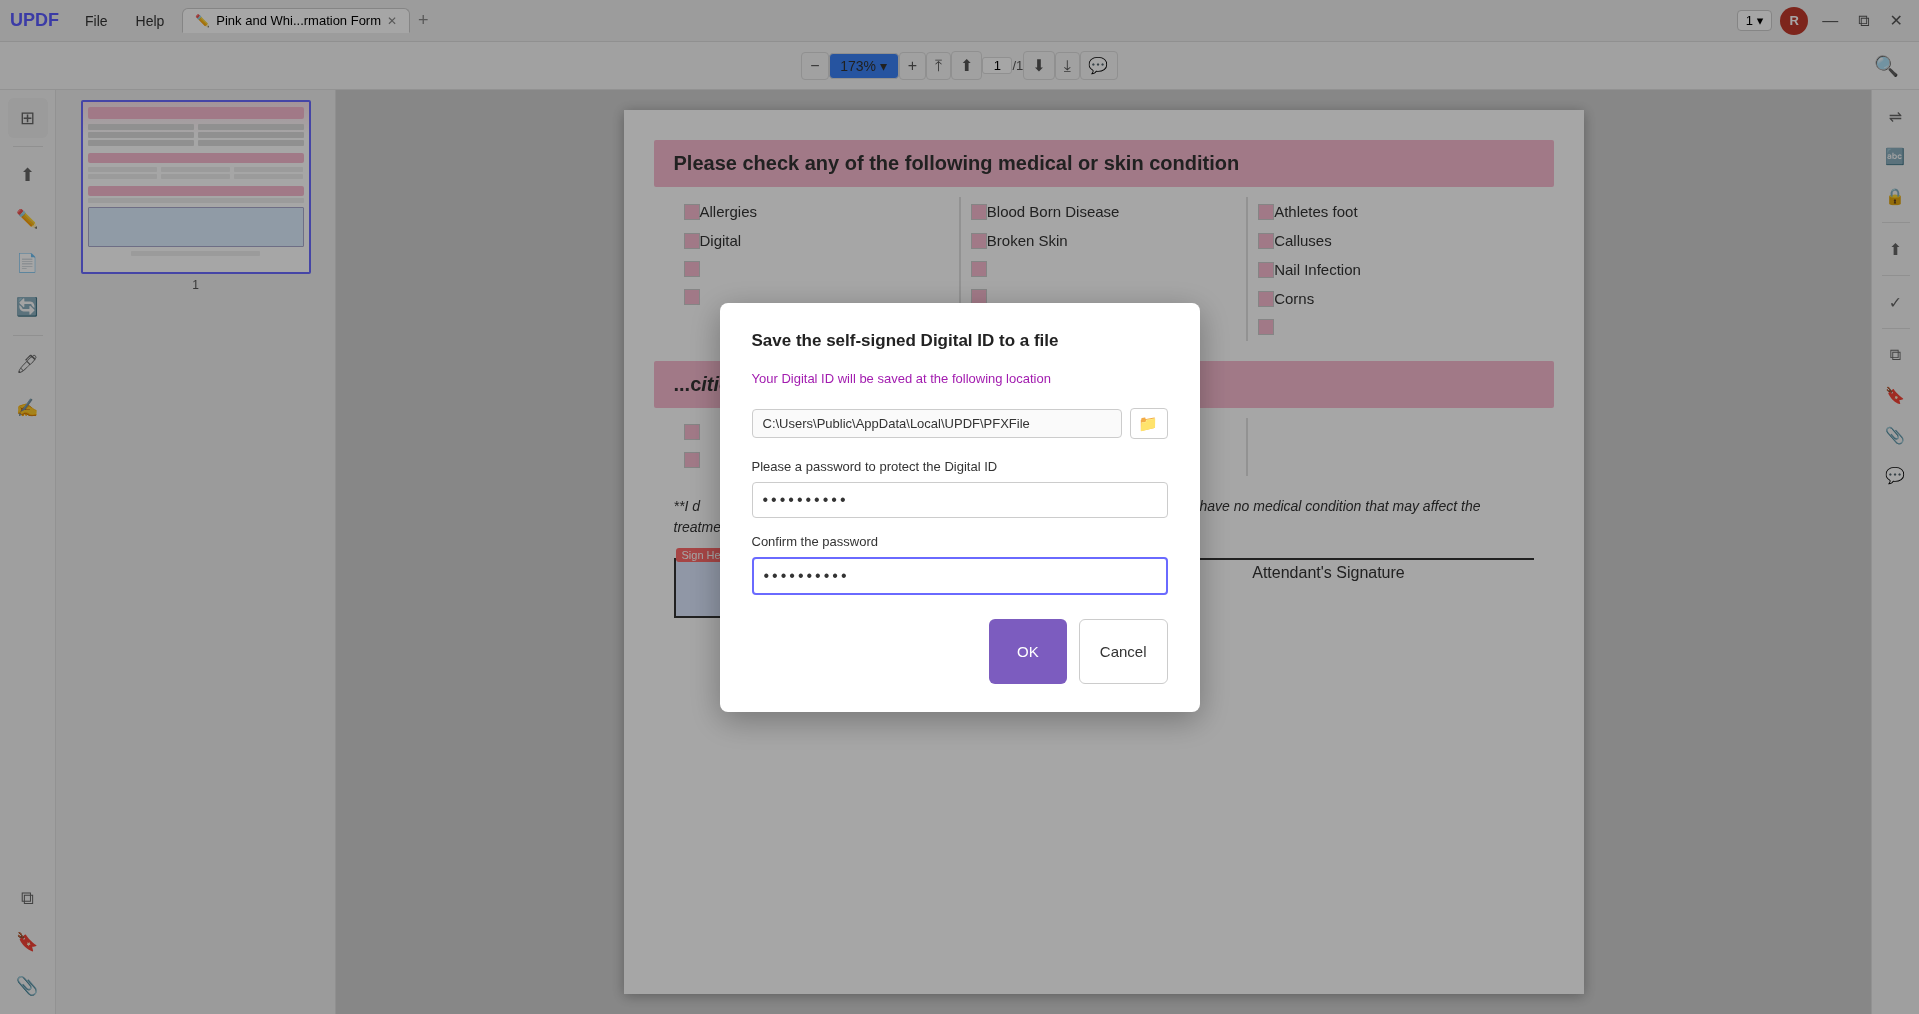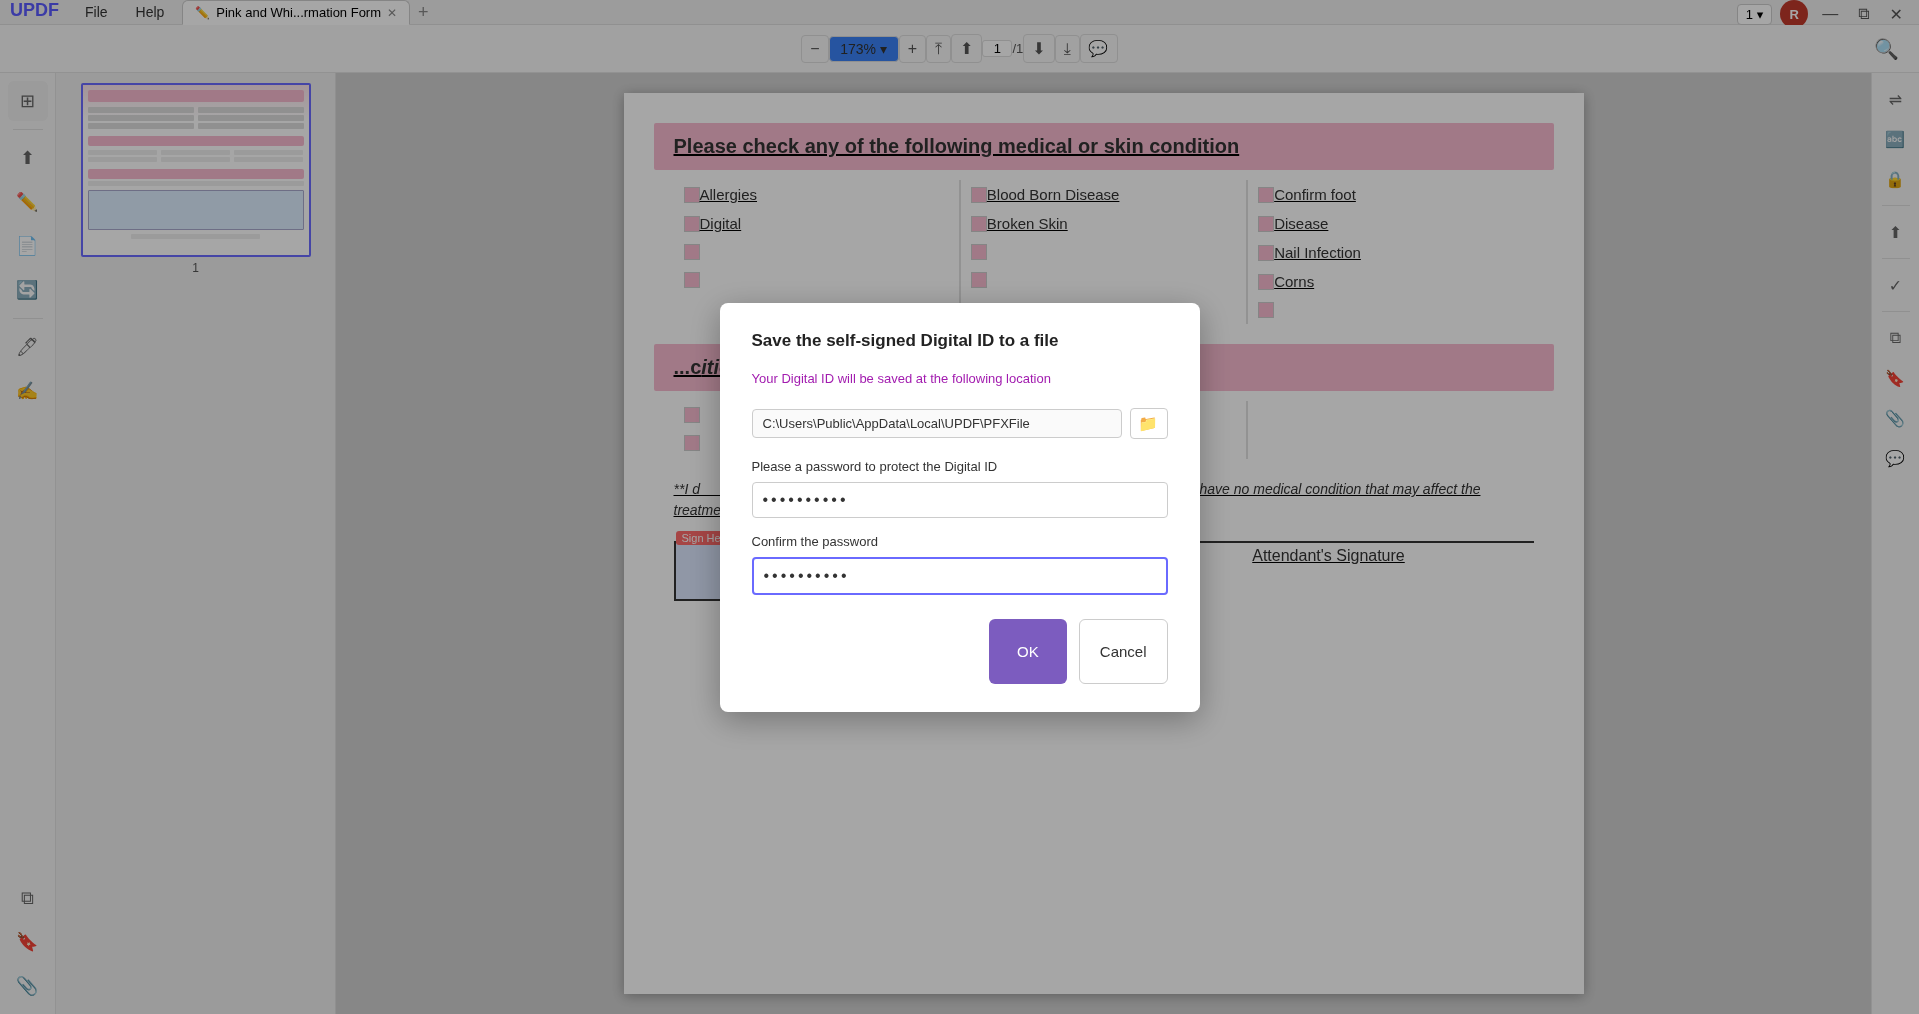--- a/index.html
+++ b/index.html
@@ -1,20 +1,20 @@
 <!DOCTYPE html>
 <html><head>
   <meta charset="utf-8">
   <style>
     * { box-sizing: border-box; margin: 0; padding: 0; }
     body { font-family: 'Segoe UI', Arial, sans-serif; background: #e8e8e8; width: 1919px; height: 1014px; overflow: hidden; display: flex; flex-direction: column; }
 
     
     .browser-bar {
-      display: flex; align-items: flex-start; background: #f0f0f0; height: 25px; padding: 0 10px; border-bottom: 1px solid #ddd; gap: 8px;
+      display: flex; align-items: center; background: #f0f0f0; height: 42px; padding: 0 10px; border-bottom: 1px solid #ddd; gap: 8px;
     }
     .updf-logo { color: #5b5bff; font-weight: bold; font-size: 18px; margin-right: 8px; }
     .nav-btn { background: none; border: none; cursor: pointer; padding: 4px 10px; font-size: 14px; color: #333; }
     .tab-bar { display: flex; align-items: center; gap: 2px; }
     .tab { display: flex; align-items: center; background: #fff; border: 1px solid #ccc; border-bottom: none; border-radius: 6px 6px 0 0; padding: 4px 12px; font-size: 13px; gap: 6px; cursor: pointer; }
     .tab.active { background: #fff; border-bottom: 1px solid #fff; }
     .tab-icon { font-size: 12px; color: #888; }
     .tab-close { font-size: 12px; color: #888; cursor: pointer; }
     .tab-add { background: none; border: none; font-size: 18px; cursor: pointer; color: #888; padding: 0 6px; }
     .browser-right { margin-left: auto; display: flex; align-items: center; gap: 8px; }
@@ -50,21 +50,21 @@
     .thumbnail-page.selected { border-color: #6a6aff; }
     .thumbnail-img { width: 100%; height: 170px; background: linear-gradient(to bottom, #fce4ec 0%, #fff 20%); position: relative; overflow: hidden; }
     .thumbnail-label { text-align: center; font-size: 12px; color: #555; margin-top: 4px; }
 
     
     .thumb-header { height: 18px; background: #f8bbd0; margin: 4px 4px 2px 4px; border-radius: 2px; }
     .thumb-row { height: 8px; background: #eee; margin: 2px 4px; border-radius: 1px; }
     .thumb-section { height: 14px; background: #f8bbd0; margin: 4px 4px 2px 4px; border-radius: 2px; }
 
     
-    .content-area { flex: 1; overflow: auto; background: #d0d0d0; display: flex; justify-content: center; padding: 20px; position: relative; text-decoration: underline; }
+    .content-area { flex: 1; overflow: auto; background: #d0d0d0; display: flex; justify-content: center; padding: 20px; position: relative; }
 
     
     .pdf-page { background: #fff; width: 960px; min-height: 800px; position: relative; box-shadow: 0 2px 12px rgba(0,0,0,0.3); padding: 30px; }
 
     
     .section-header { background: #f8bbd0; padding: 12px 20px; font-size: 20px; font-weight: bold; color: #333; margin-bottom: 0; border-radius: 2px; }
     .conditions-grid { display: flex; padding: 10px 20px; gap: 0; }
     .conditions-col { flex: 1; padding: 0 10px; border-right: 2px solid #e0e0e0; }
     .conditions-col:last-child { border-right: none; }
     .condition-item { display: flex; align-items: center; padding: 6px 0; font-size: 15px; color: #333; }
@@ -258,25 +258,25 @@
             <div class="checkbox-sq"></div>
           </div>
           <div class="condition-item">
             <div class="checkbox-sq"></div>
           </div>
         </div>
 
         <div class="conditions-col">
           <div class="condition-item">
             <div class="checkbox-sq"></div>
-            <span>Confirm foot</span>
-          </div>
-          <div class="condition-item">
-            <div class="checkbox-sq"></div>
-            <span>Disease</span>
+            <span>Athletes foot</span>
+          </div>
+          <div class="condition-item">
+            <div class="checkbox-sq"></div>
+            <span>Calluses</span>
           </div>
           <div class="condition-item">
             <div class="checkbox-sq"></div>
             <span>Nail Infection</span>
           </div>
           <div class="condition-item">
             <div class="checkbox-sq"></div>
             <span>Corns</span>
           </div>
           <div class="condition-item">

